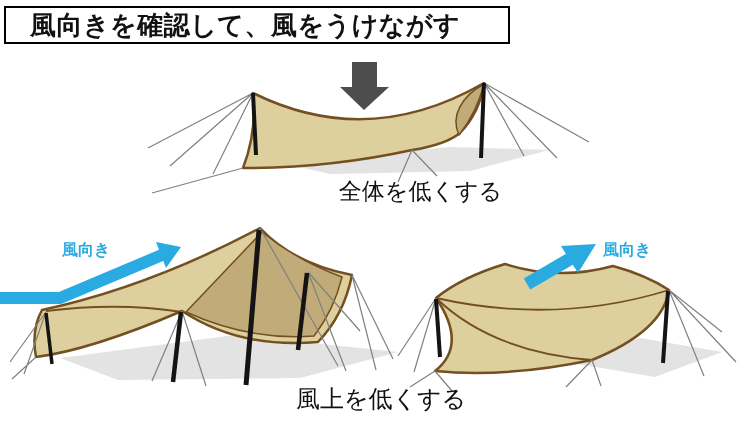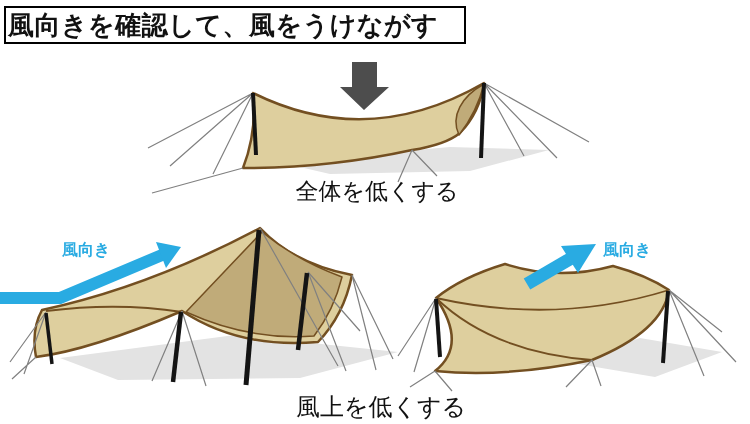--- a/index.html
+++ b/index.html
@@ -5,29 +5,29 @@
   html,body{margin:0;padding:0;background:#fff;}
   .stage{
     position:relative;width:750px;height:424px;overflow:hidden;
     background:var(--background,#fff);
     font-family:"Liberation Sans",sans-serif;
   }
   .stage svg{position:absolute;left:0;top:0;}
   .title-box{
     position:absolute;left:4px;top:6px;width:454px;height:32px;
     border:2.5px solid #000;background:#fff;
-    font-size:26px;font-weight:600;line-height:32px;padding:1px 2px;
+    font-size:26px;font-weight:600;line-height:32px;padding:1px 24px;
     color:var(--text,#111);white-space:nowrap;letter-spacing:.5px;
   }
   .caption{
     position:absolute;text-align:center;color:var(--text,#111);
     font-weight:500;white-space:nowrap;
   }
-  .caption-top{left:252px;top:176px;width:250px;font-size:23px;}
-  .caption-bottom{left:256px;top:391px;width:250px;font-size:24px;}
+  .caption-top{left:252px;top:176px;width:250px;font-size:23px;text-align:right;}
+  .caption-bottom{left:256px;top:383px;width:250px;font-size:24px;}
   .wind-label{
     position:absolute;color:var(--wind-arrow-blue,#29ABE2);
     font-size:16px;font-weight:600;white-space:nowrap;
   }
   .wind-label-left{left:62px;top:240px;}
   .wind-label-right{left:603px;top:240px;}
   .shadow{fill:var(--shadow,#E3E3E3);}
   .guy{stroke:var(--guy-line,#808080);stroke-width:1.2;fill:none;}
   .pole{stroke:var(--pole,#141414);fill:none;stroke-linecap:butt;}
   .tarp{fill:var(--tarp,#DECF9E);stroke:var(--tarp-outline,#734F21);stroke-width:2.5;stroke-linejoin:round;}

